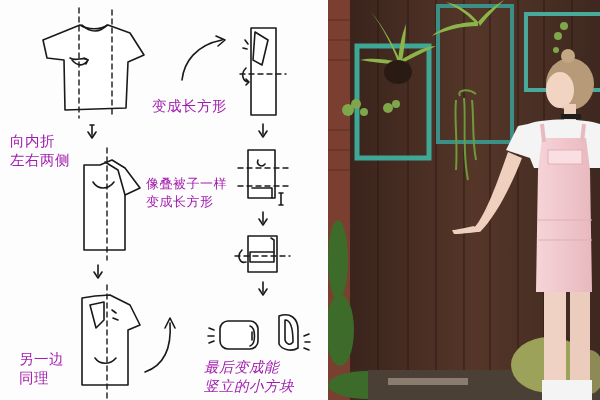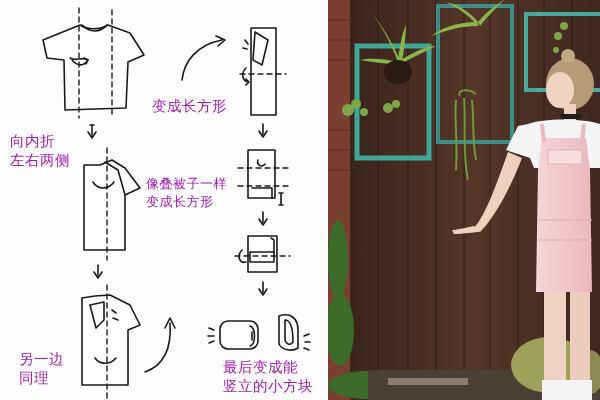--- a/index.html
+++ b/index.html
@@ -102,21 +102,21 @@
     <div>另一边</div>
     <div>同理</div>
   </div>
   <div class="label" style="left:152px;top:97px;">
     <div>变成长方形</div>
   </div>
   <div class="label small" style="left:146px;top:175px;">
     <div>像叠被子一样</div>
     <div>变成长方形</div>
   </div>
-  <div class="label" style="left:223px;top:358px;">
+  <div class="label" style="left:204px;top:358px;font-style:italic;">
     <div>最后变成能</div>
     <div>竖立的小方块</div>
   </div>
 </div>
 
 <div class="panel-right">
   <svg class="photo-svg" width="272" height="400" viewBox="0 0 272 400">
     <defs>
       <linearGradient id="wallg" x1="0" x2="1">
         <stop offset="0" stop-color="#3a241c"></stop>

